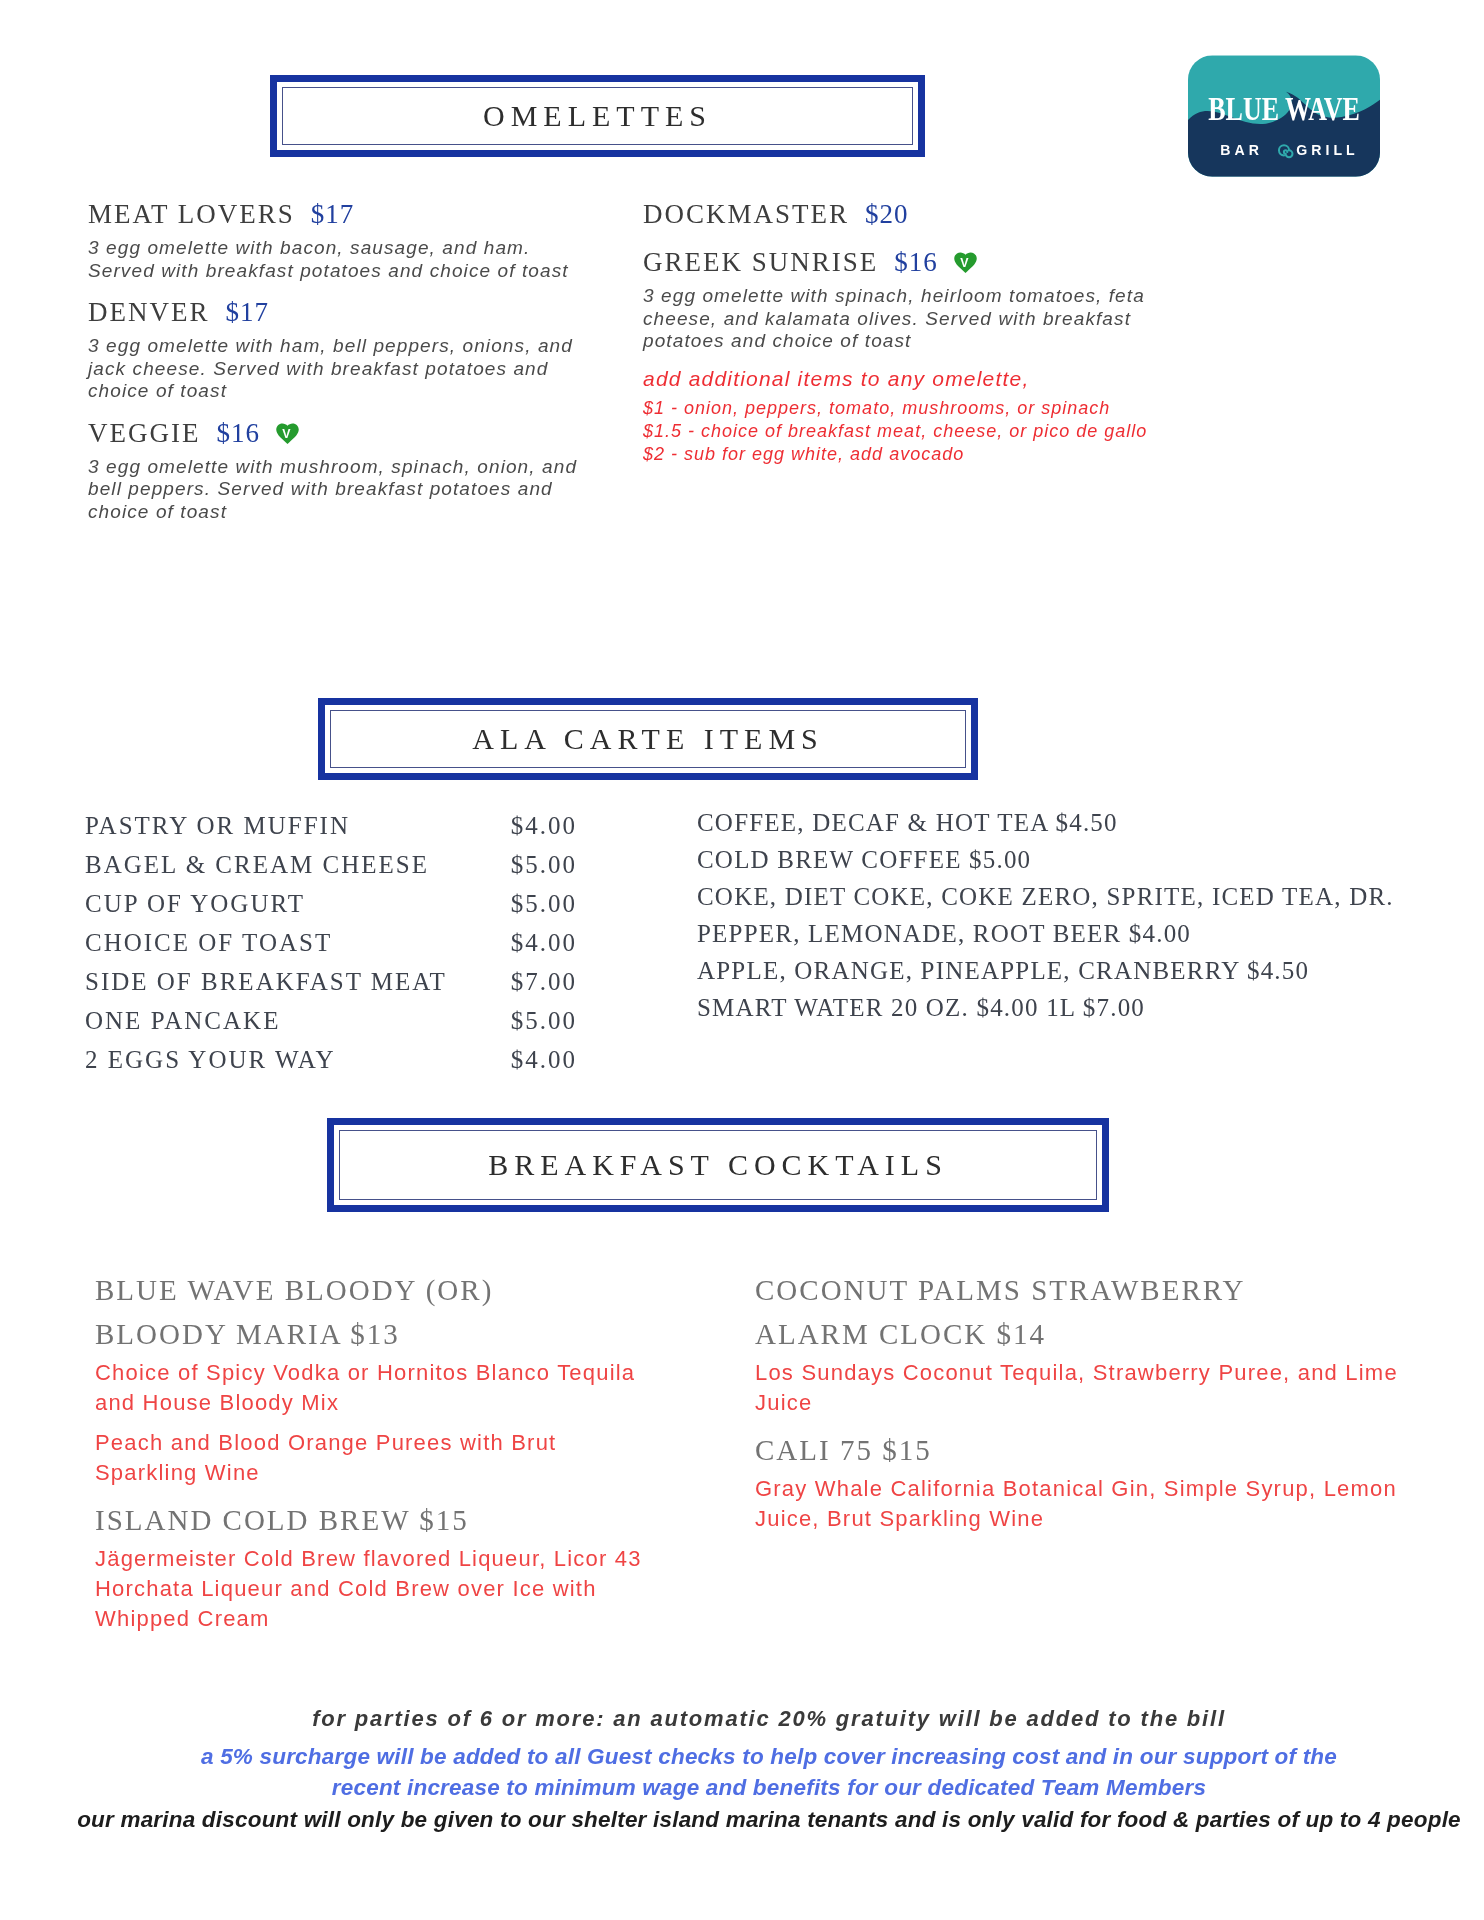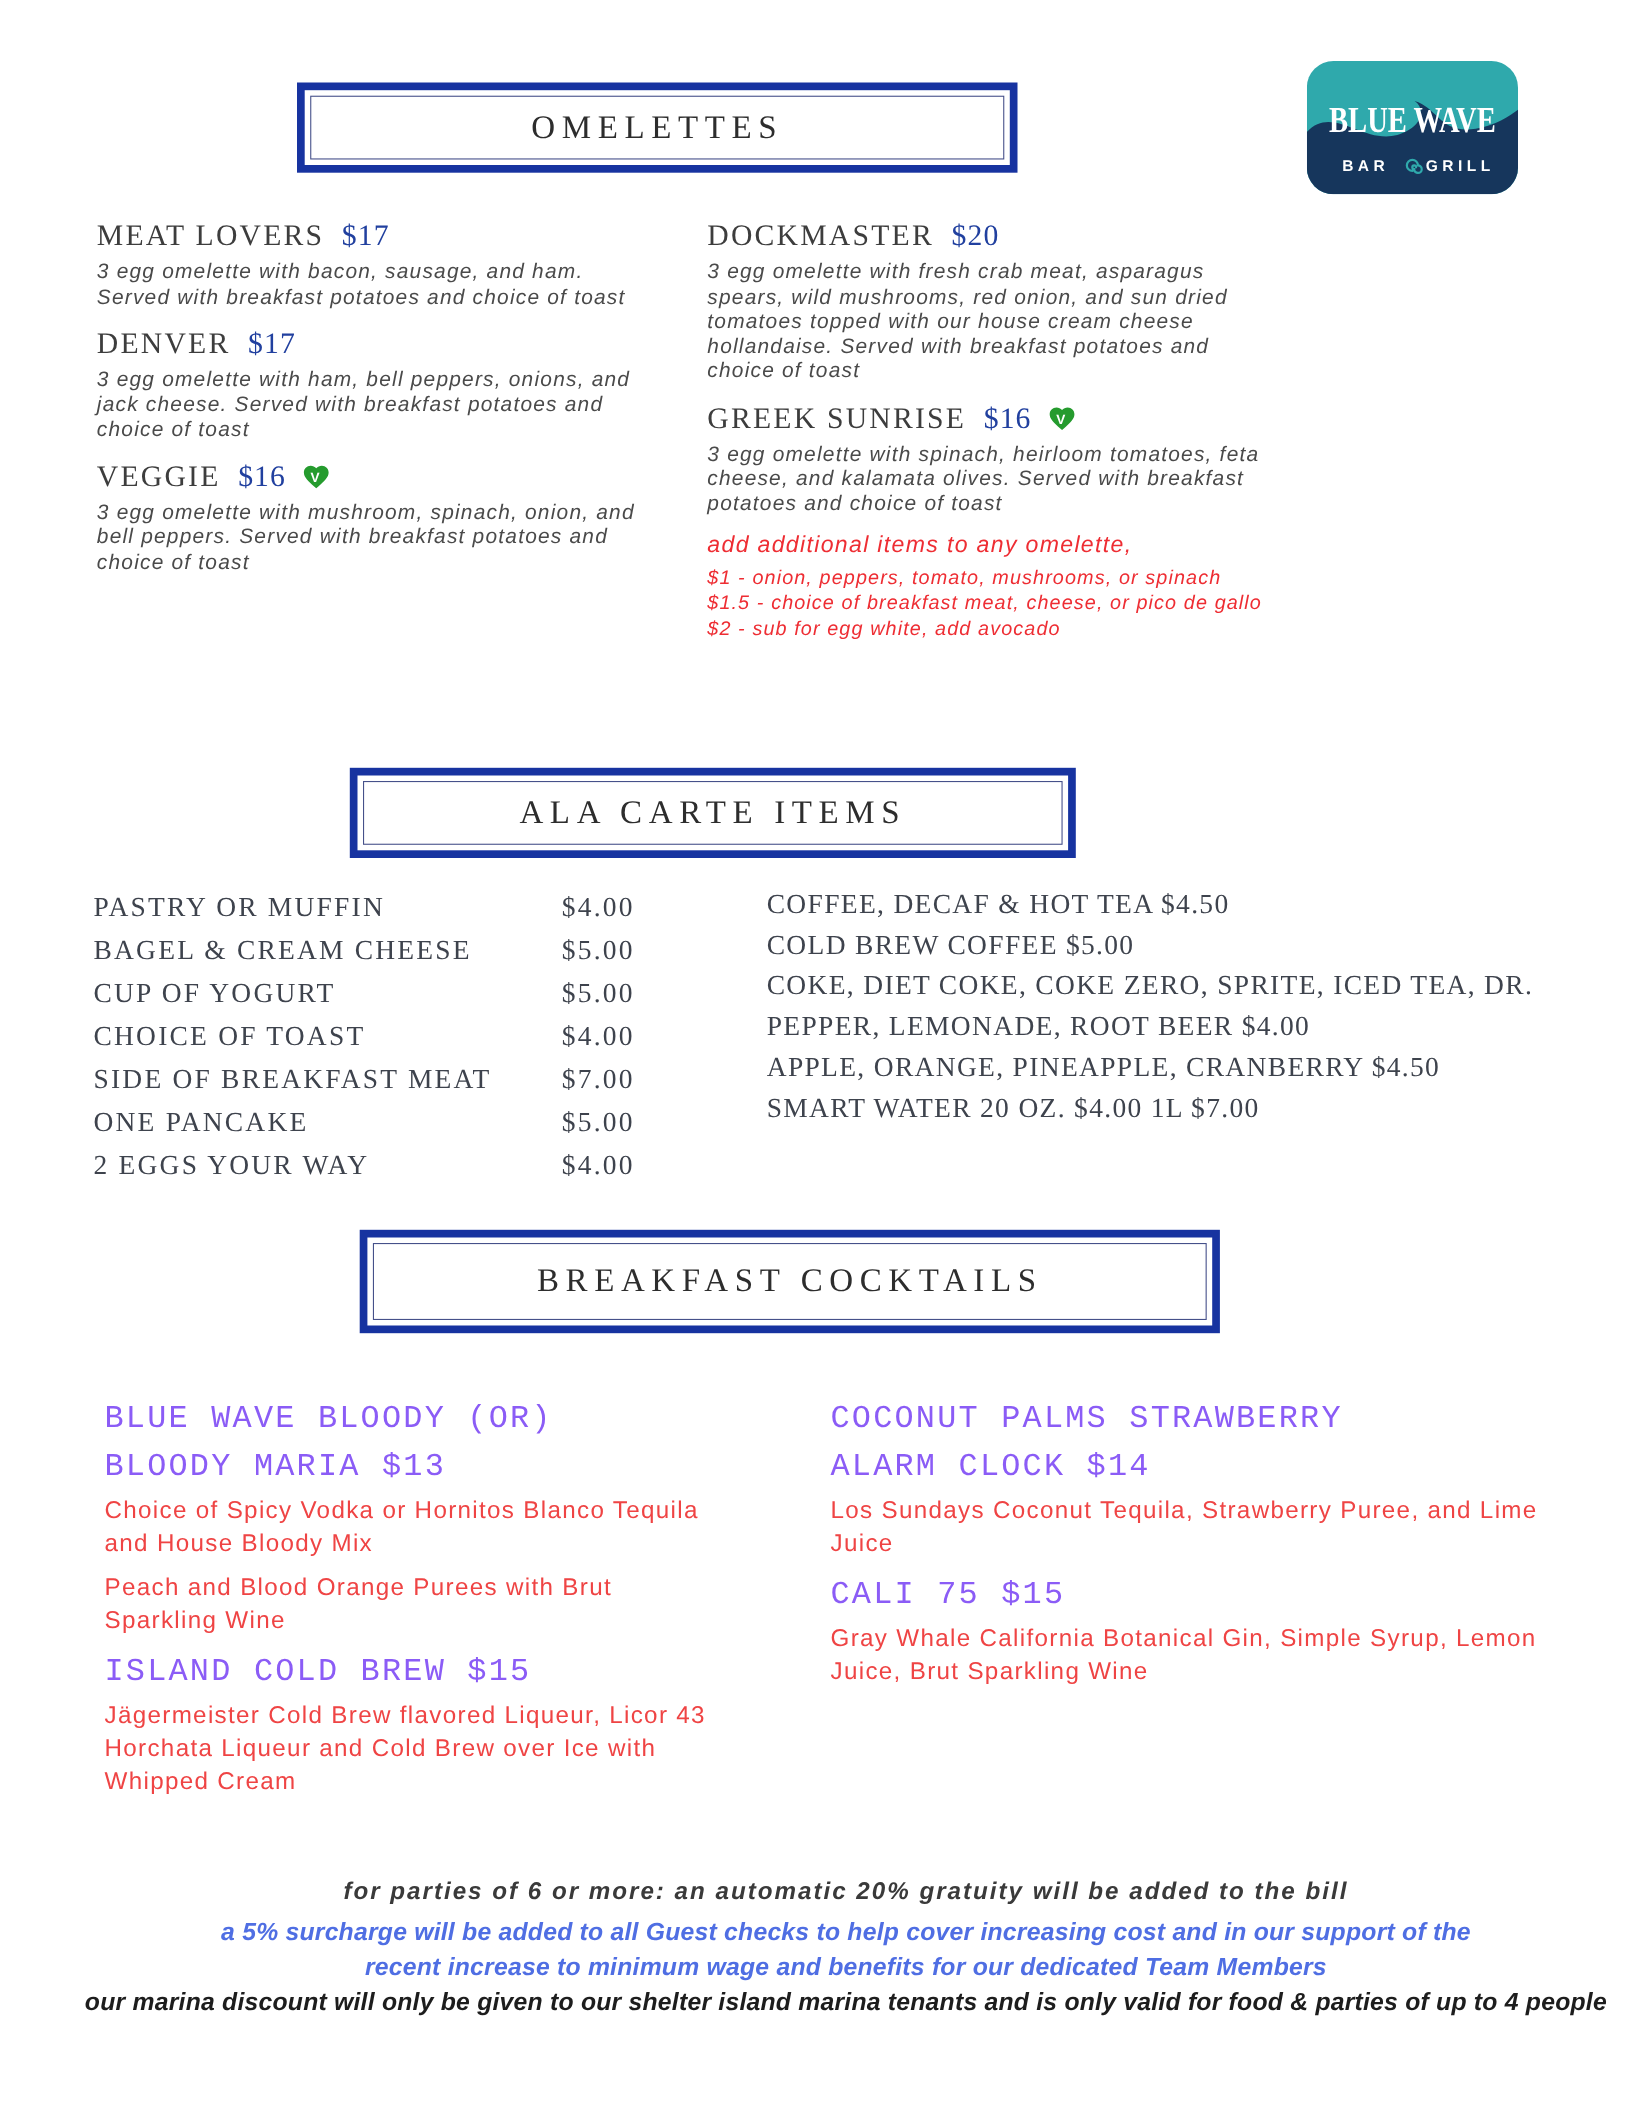--- a/index.html
+++ b/index.html
@@ -37,22 +37,22 @@
 
   
   .ac-left-list .ac-row{display:flex;justify-content:space-between;align-items:baseline;
         font-family:"Liberation Serif","DejaVu Serif",serif;font-size:25px;letter-spacing:2px;
         color:#3e434d;line-height:39px;white-space:nowrap;}
   .ac-right-list .ac-line{font-family:"Liberation Serif","DejaVu Serif",serif;font-size:25px;
         letter-spacing:1.2px;color:#3e434d;line-height:37px;}
 
   
   .ck-col .ci{margin-bottom:10px;}
-  .ci-name{font-family:Liberation Mono, monospace;font-size:29px;letter-spacing:2px;
-        color:#8b5cf6;line-height:44px;}
+  .ci-name{font-family:Liberation Serif, serif;font-size:29px;letter-spacing:2px;
+        color:#737373;line-height:44px;}
   .ci-name span{display:block;}
   .ci-desc{font-size:22px;letter-spacing:1.2px;line-height:30px;color:#ef4444;margin-top:2px;}
 
   
   .footer{position:absolute;left:0;top:1706px;width:1484px;text-align:center;
         font-style:italic;font-weight:bold;margin-left:27px;}
   .f-gratuity{font-size:22px;letter-spacing:1.8px;color:#3a3a3a;}
   .f-surcharge{font-size:22.5px;letter-spacing:0.2px;color:#4f6ee3;width:1170px;margin:9px auto 0;line-height:31px;}
   .f-marina{font-size:22.5px;letter-spacing:0.2px;color:#1d1d1d;margin-top:4px;}
 </style>
@@ -105,21 +105,20 @@
       </div>
       <div class="mi-desc">3 egg omelette with mushroom, spinach, onion, and bell peppers. Served with breakfast potatoes and choice of toast</div>
     </div>
   </div>
 
   <div class="abs om-col" style="left:643px;top:196px;width:512px;">
     <div class="mi">
       <div class="mi-name">
         <span>DOCKMASTER</span><span class="price">$20</span>
       </div>
-      <div class="mi-desc">3 egg omelette with fresh crab meat, asparagus spears, wild mushrooms, red onion, and sun dried tomatoes topped with our house cream cheese hollandaise. Served with breakfast potatoes and choice of toast</div>
     </div>
     <div class="mi">
       <div class="mi-name">
         <span>GREEK SUNRISE</span><span class="price">$16</span><svg class="veg" viewBox="0 0 24 24">
             <path d="M12 21.3l-1.45-1.3C5.4 15.4 2 12.3 2 8.5 2 5.4 4.4 3 7.5 3c1.7 0 3.4.8 4.5 2.1C13.1 3.8 14.8 3 16.5 3 19.6 3 22 5.4 22 8.5c0 3.8-3.4 6.9-8.55 11.5L12 21.3z" fill="#259b2e"></path>
             <text x="12" y="16" text-anchor="middle" font-size="11" font-weight="bold" fill="#ffffff" font-family="Liberation Sans, sans-serif">V</text>
           </svg>
       </div>
       <div class="mi-desc">3 egg omelette with spinach, heirloom tomatoes, feta cheese, and kalamata olives. Served with breakfast potatoes and choice of toast</div>
     </div>

